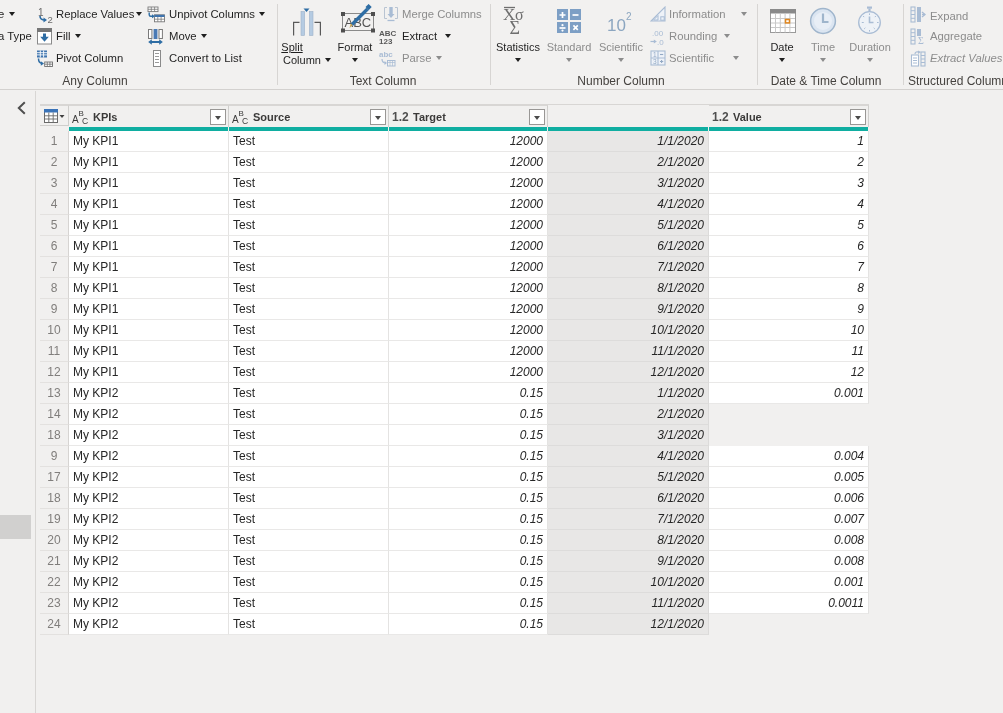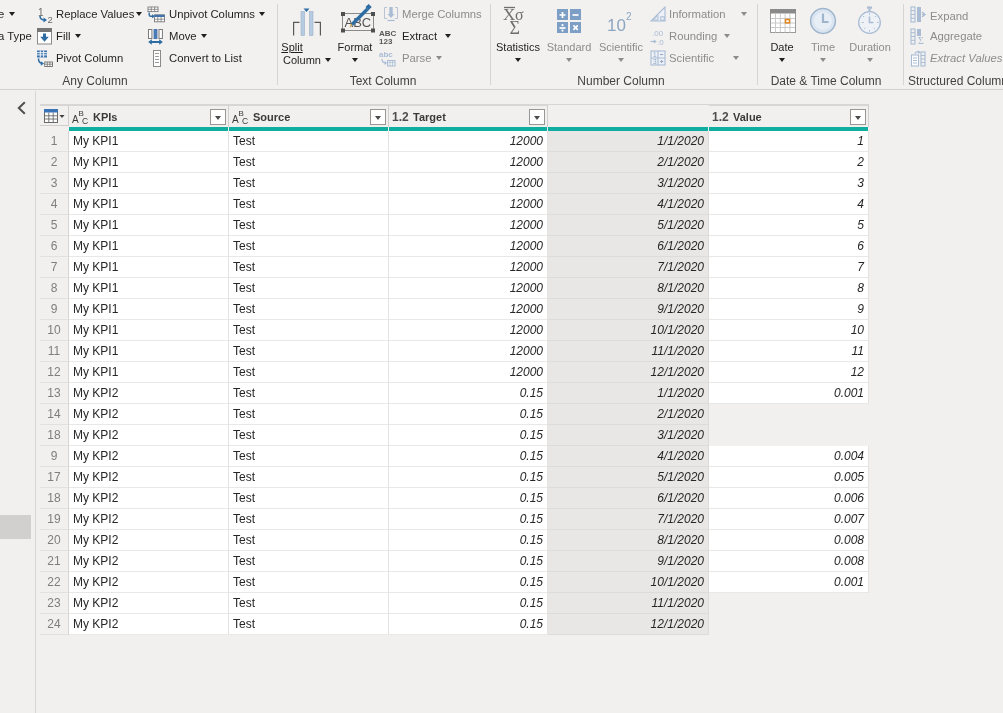--- a/index.html
+++ b/index.html
@@ -473,20 +473,21 @@
         <div class="cell num" style="left:349px;width:159px">0.15</div>
         <div class="cell num att" style="left:508px;width:161px">10/1/2020</div>
         <div class="cell num" style="left:669px;width:160px">0.001</div>
       </div>
 <div class="row" style="top:489px">
         <div class="cell rn" style="left:0;width:29px">23</div>
         <div class="cell lft" style="left:29px;width:160px">My KPI2</div>
         <div class="cell lft" style="left:189px;width:160px">Test</div>
         <div class="cell num" style="left:349px;width:159px">0.15</div>
         <div class="cell num att" style="left:508px;width:161px">11/1/2020</div>
+        <div class="cell num" style="left:669px;width:160px">0.0011</div>
       </div>
 <div class="row" style="top:510px">
         <div class="cell rn" style="left:0;width:29px">24</div>
         <div class="cell lft" style="left:29px;width:160px">My KPI2</div>
         <div class="cell lft" style="left:189px;width:160px">Test</div>
         <div class="cell num" style="left:349px;width:159px">0.15</div>
         <div class="cell num att" style="left:508px;width:161px">12/1/2020</div>
       </div>
   </div>
 </div>

